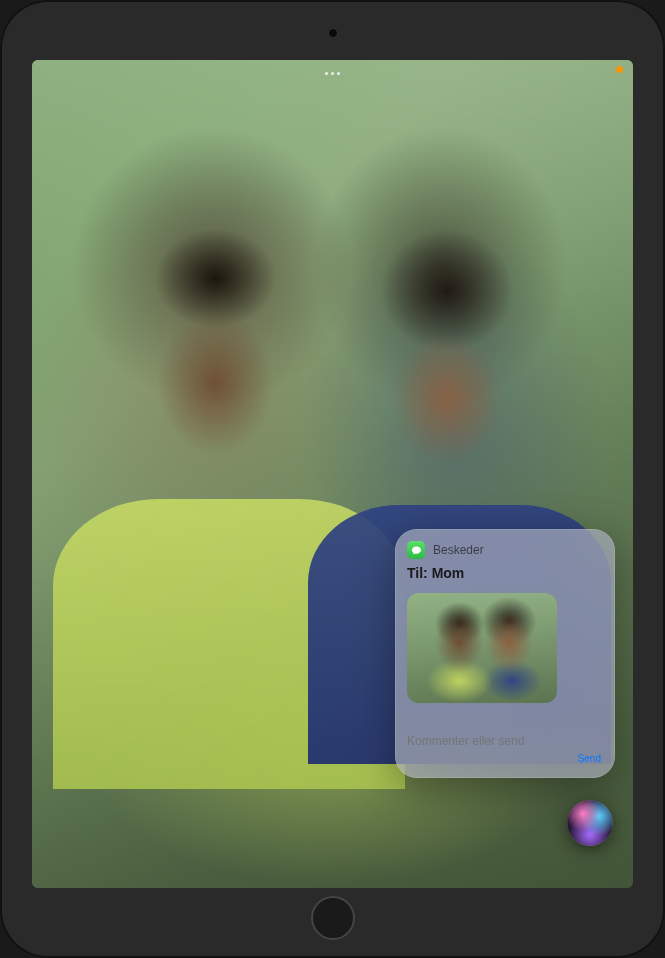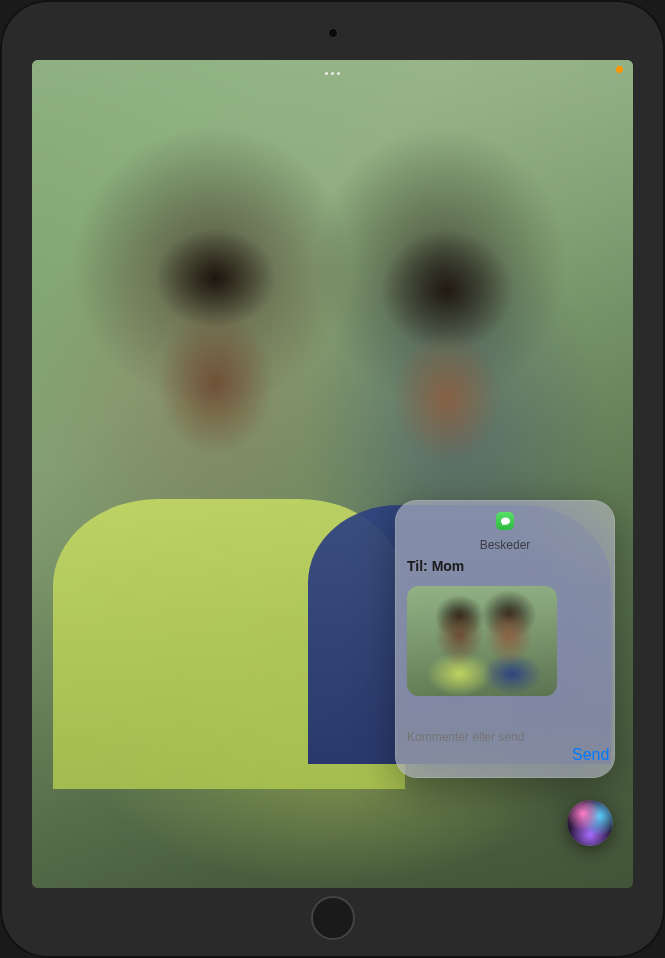--- a/index.html
+++ b/index.html
@@ -148,21 +148,20 @@
       -webkit-backdrop-filter: blur(30px);
       border-radius: 22px;
       padding: 12px 12px 10px 12px;
       box-shadow: 0 10px 40px rgba(0,0,0,0.35), inset 0 0 0 0.5px rgba(255,255,255,0.25);
     }
     .card-header {
       display: flex;
       align-items: center;
       gap: 8px;
       margin-bottom: 6px;
-      flex-direction: column;
     }
     .app-icon {
       width: 18px;
       height: 18px;
       background: linear-gradient(180deg, #5bdf6a, #2bbb3e);
       border-radius: 5px;
       display: flex;
       align-items: center;
       justify-content: center;
     }
@@ -196,36 +195,36 @@
         radial-gradient(ellipse 45px 40px at 35% 28%, rgba(25,18,12,0.95) 0%, transparent 55%),
         radial-gradient(ellipse 50px 45px at 68% 26%, rgba(30,22,16,0.95) 0%, transparent 55%),
         radial-gradient(ellipse 60px 40px at 35% 80%, rgba(195,215,95,0.95) 0%, transparent 55%),
         radial-gradient(ellipse 55px 38px at 70% 80%, rgba(45,65,130,0.95) 0%, transparent 55%),
         linear-gradient(180deg, rgba(150,180,140,0.8) 0%, rgba(90,110,80,0.6) 100%);
     }
     .card-footer {
       display: flex;
       align-items: center;
       justify-content: space-between;
-      gap: 8px;
+      gap: 0;
     }
     .comment-field {
       flex: 1;
       font-size: 12px;
       color: rgba(60,60,65,0.55);
       background: transparent;
       border: none;
       outline: none;
       padding: 4px 0;
     }
     .send-btn {
       background: transparent;
       border: none;
       color: #007aff;
-      font-size: 16px;
+      font-size: 10px;
       font-weight: 500;
       cursor: pointer;
       padding: 4px 2px;
       margin-top: 36px;
     }
     .siri-orb {
       position: absolute;
       right: 20px;
       bottom: 42px;
       width: 46px;

